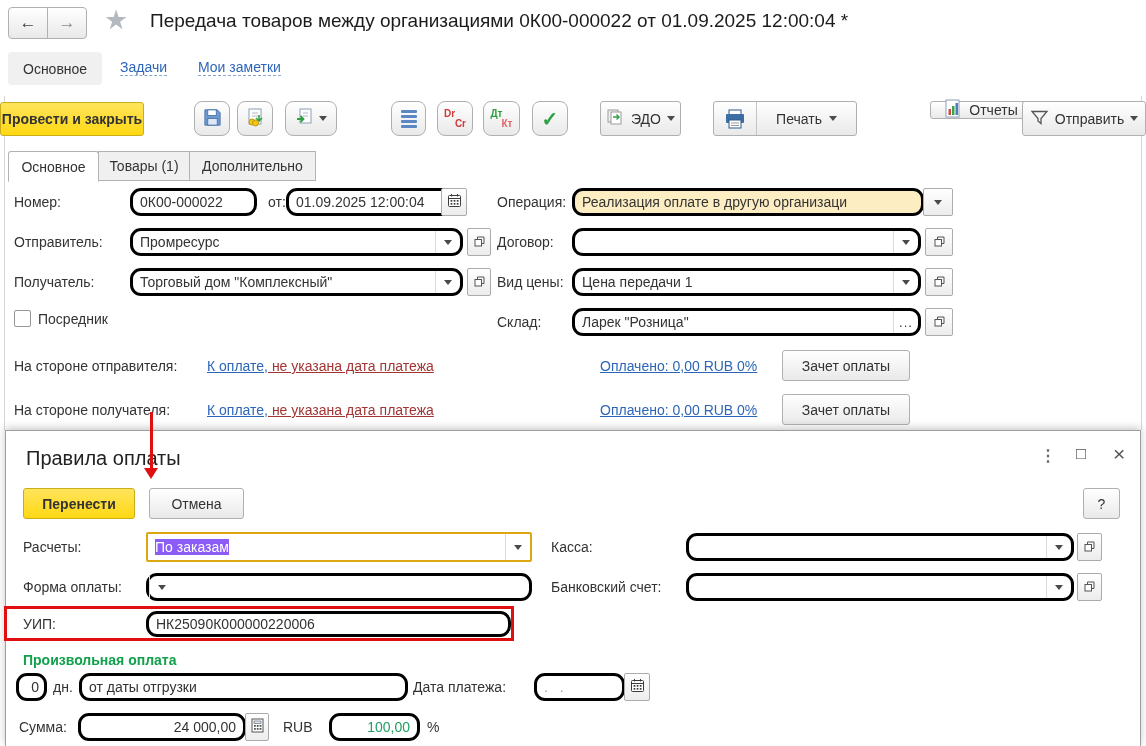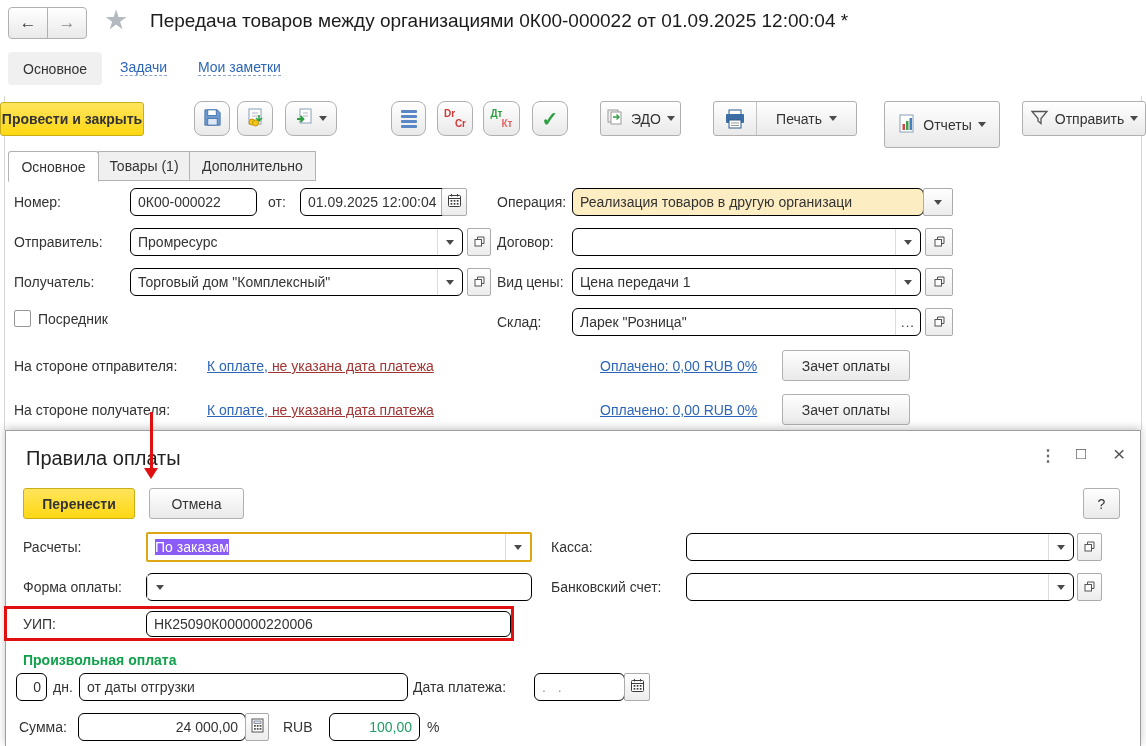--- a/index.html
+++ b/index.html
@@ -4,21 +4,21 @@
 <style>
   *{margin:0;padding:0;box-sizing:border-box}
   html,body{width:1146px;height:746px}
   body{position:relative;font-family:"Liberation Sans",sans-serif;font-size:14px;color:#333;background:#fff;overflow:hidden}
   .abs{position:absolute}
   .btn{position:absolute;display:flex;align-items:center;justify-content:center;gap:6px;
        background:linear-gradient(#ffffff,#e9e9e9);border:1px solid #b0b0b0;border-radius:3px;
        font-size:14px;color:#333;cursor:pointer;white-space:nowrap}
   .btn-yellow{background:linear-gradient(#ffe45c,#ffd813);border:1px solid #c9ae18;font-weight:bold}
   .lbl{position:absolute;height:28px;display:flex;align-items:center;color:#333;white-space:nowrap}
-  .fld{position:absolute;height:28px;border:1px solid #000000;border-radius:6px;background:#fff;display:flex;align-items:stretch}
+  .fld{position:absolute;height:28px;border:3px solid #000000;border-radius:11px;background:#fff;display:flex;align-items:stretch}
   .fld .txt{flex:1;display:flex;align-items:center;padding:0 7px;white-space:nowrap;overflow:hidden}
   .fld .seg{width:25px;display:flex;align-items:center;justify-content:center;border-left:1px solid #dcdcdc}
   .caret{width:0;height:0;border-left:4px solid transparent;border-right:4px solid transparent;border-top:5px solid #4a4a4a}
   .sqbtn{position:absolute;height:28px;display:flex;align-items:center;justify-content:center;
          background:linear-gradient(#ffffff,#ececec);border:1px solid #ababab;border-radius:2px;cursor:pointer}
   .link{color:#2d66b8;text-decoration:none;cursor:pointer;white-space:nowrap}
   .link-dashed{border-bottom:1px dashed #8aa6cf}
   .link-solid{text-decoration:underline}
   .alertlink{color:#a33434;text-decoration:underline}
   .tab{position:absolute;height:30px;display:flex;align-items:center;justify-content:center;
@@ -141,21 +141,21 @@
         <line x1="7" y1="14" x2="15" y2="14" stroke="#999"></line>
         <line x1="7" y1="16.5" x2="15" y2="16.5" stroke="#999"></line>
       </svg>
   </span>
   <span style="flex:1;display:flex;align-items:center;justify-content:center;gap:7px">
     <span>Печать</span>
     <span class="caret"></span>
   </span>
 </div>
 
-<button class="btn" style="left:884px;top:101px;width:116px;height:47px">
+<button class="btn" style="left:930px;top:101px;width:116px;height:18px">
   <span>
     <svg width="19" height="19" viewBox="0 0 19 19">
         <rect x="2" y="1" width="13" height="17" fill="#fff" stroke="#8aa0b8"></rect>
         <rect x="4.5" y="10" width="2.5" height="6" fill="#d04747"></rect>
         <rect x="8" y="7" width="2.5" height="9" fill="#3fa14d"></rect>
         <rect x="11.5" y="4" width="2.5" height="12" fill="#4a7ebb"></rect>
       </svg>
   </span>
   <span>Отчеты</span>
   <span class="caret"></span>
@@ -179,21 +179,21 @@
 </div>
 <div class="tab" style="left:189px;top:151px;width:127px">
   <span>Дополнительно</span>
 </div>
 
 <div class="lbl" style="left:14px;top:188px">Номер:</div>
 <div class="fld" style="left:130px;top:188px;width:127px">
   <span class="txt">0К00-000022</span>
 </div>
 <div class="lbl" style="left:268px;top:188px">от:</div>
-<div class="fld" style="left:300px;top:188px;width:166px">
+<div class="fld" style="left:286px;top:188px;width:166px">
   <span class="txt">01.09.2025 12:00:04</span>
 </div>
 <button class="sqbtn" style="left:441px;top:188px;width:26px">
   <span>
     <svg width="15" height="15" viewBox="0 0 15 15">
         <rect x="1.5" y="2.5" width="12" height="11" rx="1" fill="#fff" stroke="#3a3a3a"></rect>
         <line x1="1.5" y1="5.5" x2="13.5" y2="5.5" stroke="#3a3a3a"></line>
         <line x1="4.5" y1="1" x2="4.5" y2="3.5" stroke="#3a3a3a"></line>
         <line x1="10.5" y1="1" x2="10.5" y2="3.5" stroke="#3a3a3a"></line>
         <g fill="#3a3a3a">
@@ -234,21 +234,21 @@
         <rect x="1" y="3.5" width="6.5" height="6.5" fill="#fff" stroke="#555"></rect>
         <path d="M3.5 3.5 V1 h6.5 v6.5 h-2.5" fill="none" stroke="#555"></path>
       </svg></span>
 </button>
 
 <span class="abs" style="left:14px;top:310px;width:17px;height:17px;border:1px solid #979797;border-radius:2px;background:#fff"></span>
 <div class="lbl" style="left:38px;top:305px">Посредник</div>
 
 <div class="lbl" style="left:497px;top:188px">Операция:</div>
 <div class="fld" style="left:572px;top:188px;width:352px;background:#fcedc3">
-  <span class="txt">Реализация товаров в другую организаци</span>
+  <span class="txt">Реализация оплате в другую организаци</span>
 </div>
 <button class="sqbtn" style="left:923px;top:188px;width:30px">
   <span class="caret"></span>
 </button>
 
 <div class="lbl" style="left:497px;top:228px">Договор:</div>
 <div class="fld" style="left:572px;top:228px;width:349px">
   <span class="txt"></span>
   <span class="seg">
       <span class="caret"></span>

